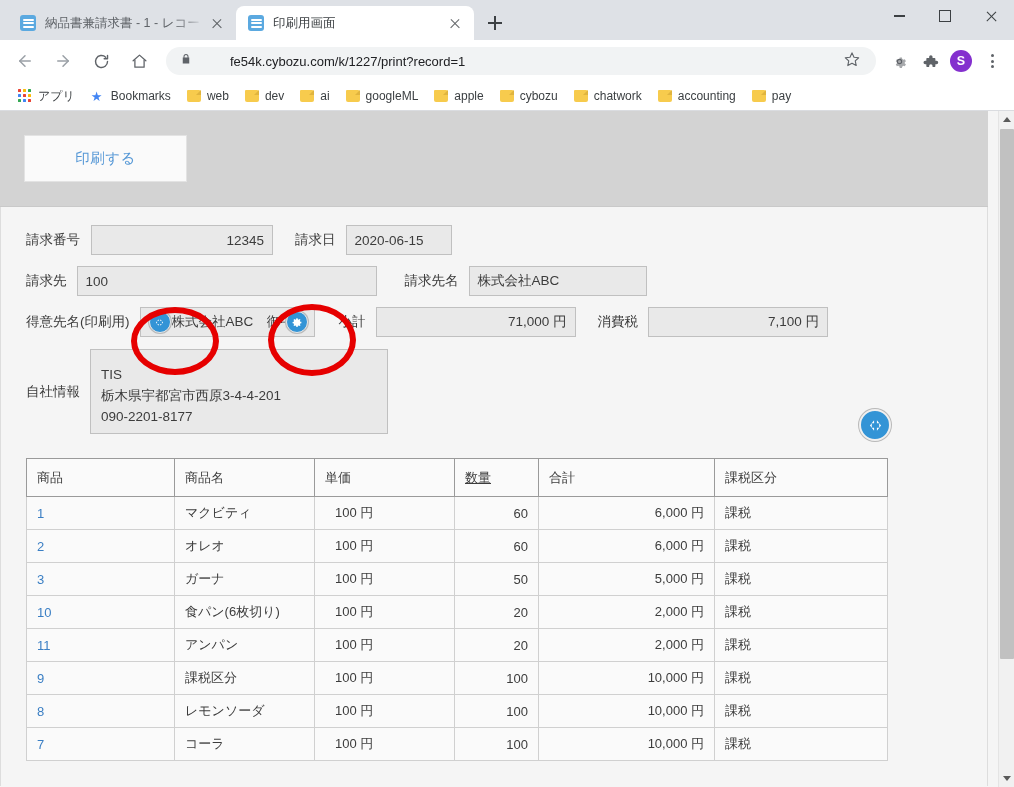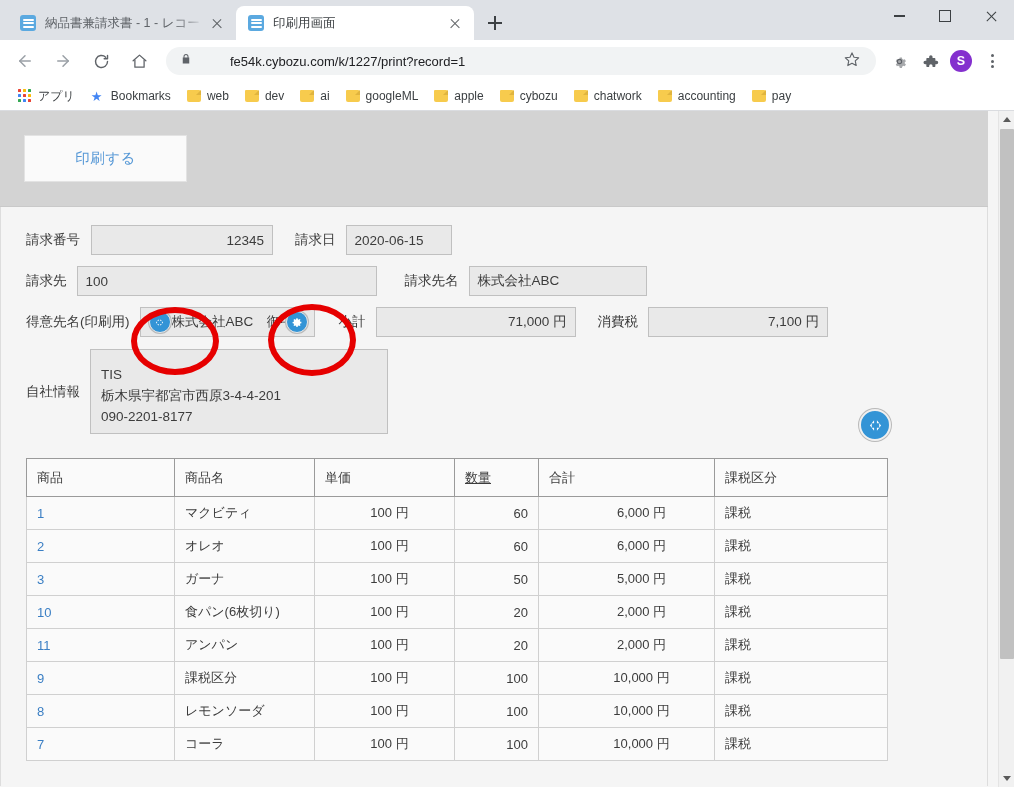--- a/index.html
+++ b/index.html
@@ -335,23 +335,23 @@
   }
   table.items td {
     border: 1px solid #d0d0d0;
     padding: 7px 10px;
     color: #3c3c3c;
     height: 31px;
     background: #fafafa;
   }
   table.items td.idcell { color: #3b7fc4; width: 148px; }
   table.items td.name   { width: 140px; }
-  table.items td.price  { text-align: center; width: 140px; padding-left: 20px; }
+  table.items td.price  { text-align: left; width: 140px; padding-left: 20px; }
   table.items td.qty    { text-align: right; width: 84px; }
-  table.items td.total  { text-align: center; width: 176px; padding-left: 40px; }
+  table.items td.total  { text-align: right; width: 176px; padding-left: 40px; }
   table.items th.c-id   { width: 148px; }
   table.items th.c-name { width: 140px; }
   table.items th.c-price{ width: 140px; }
   table.items th.c-qty  { width: 84px; text-decoration: underline; }
   table.items th.c-total{ width: 176px; }
 
   
   .scrollbar {
     position: absolute;
     right: 0; top: 0;

